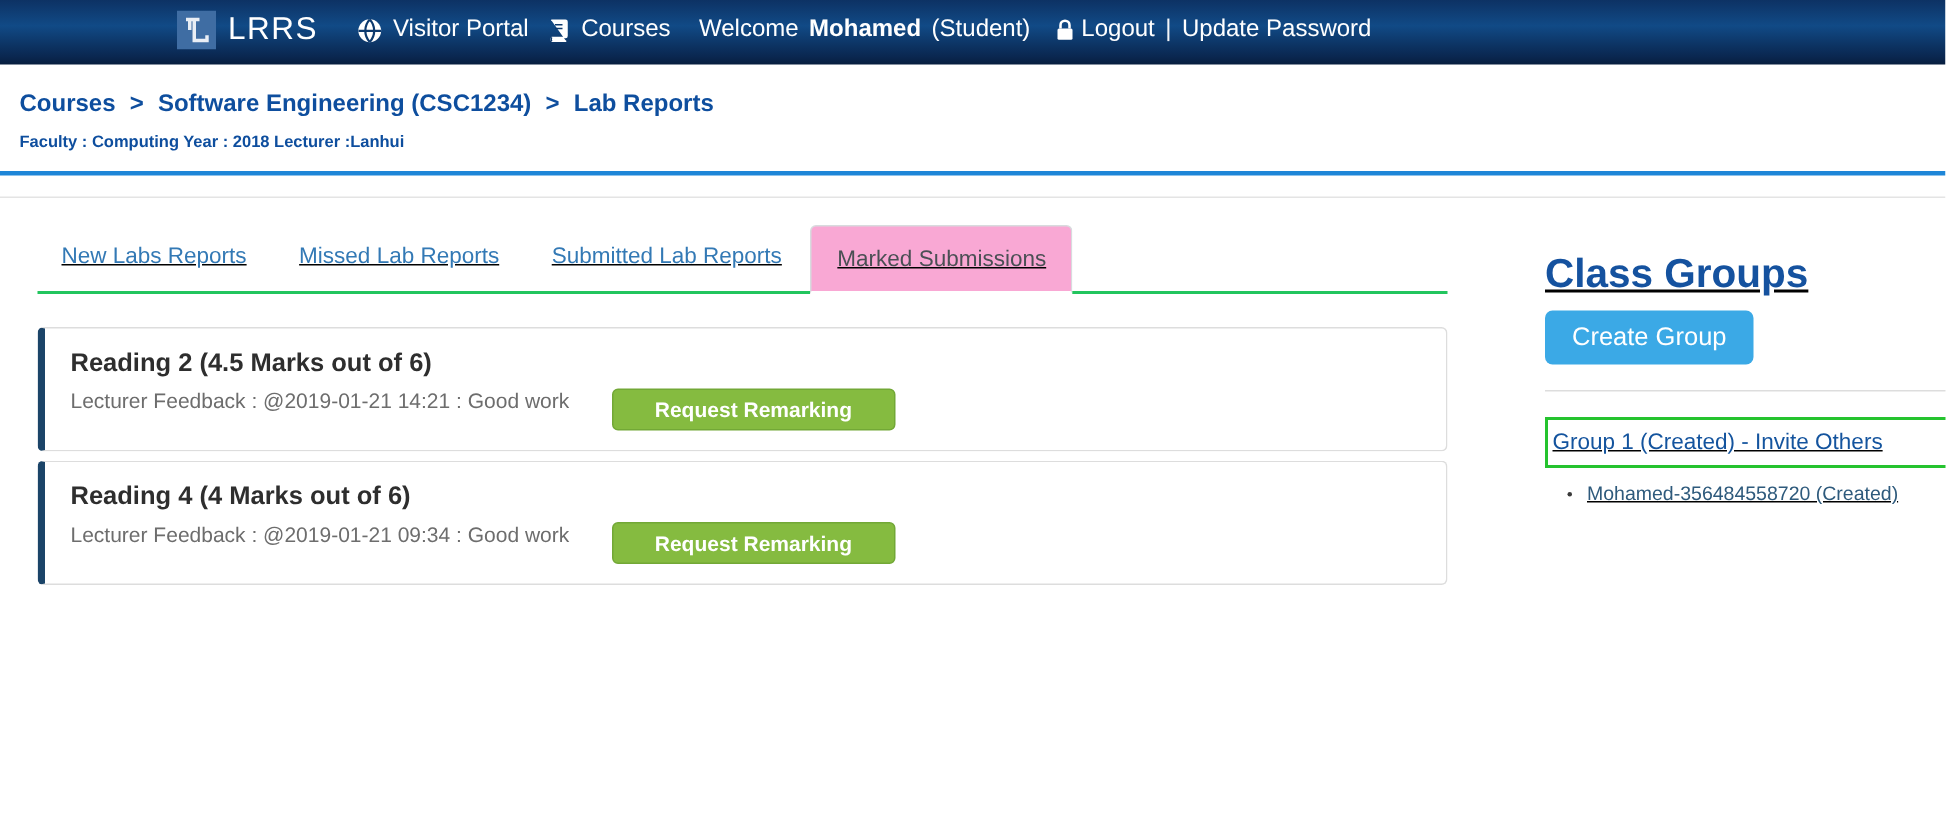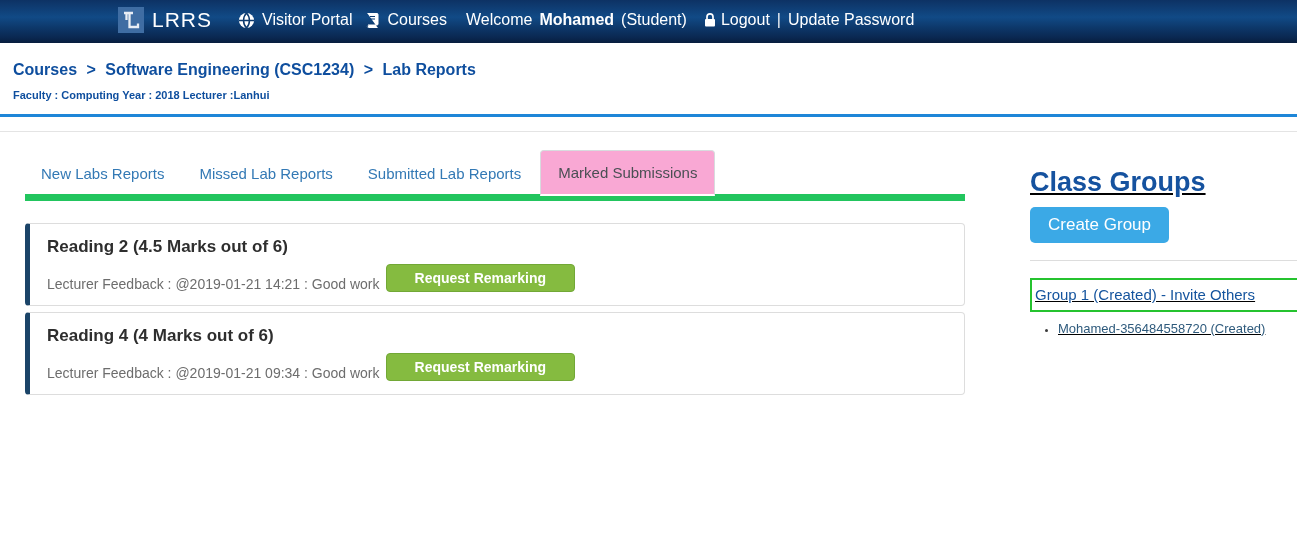--- a/index.html
+++ b/index.html
@@ -31,35 +31,35 @@
   .crumb-link { cursor:pointer; }
   .course-meta { margin-top:10px; font-size:11px; font-weight:bold; color:#0e4e9e; }
   .blue-divider { margin-top:13px; height:3px; background:#1e86d8; }
   .gray-divider { margin-top:14px; height:1px; background:#e4e4e4; }
 
   
   .content { position:relative; width:100%; }
   .main-left { margin:18px 0 0 25px; width:940px; }
 
   
-  .tabbar { display:flex; align-items:flex-end; border-bottom:7px solid #22c55e; }
+  .tabbar { display:flex; align-items:flex-start; border-bottom:2px solid #22c55e;text-decoration:underline; }
   .tab { padding:12px 16px; font-size:15px; color:#3379b5; cursor:pointer; white-space:nowrap; margin-right:3px; }
   .tab.active {
     background:#f9a8d4; color:#4a4f54; border:1px solid #d8dbde; border-bottom:2px solid #fff;
     margin-bottom:-2px; border-radius:4px 4px 0 0; padding:13px 17px;
   }
 
   
   .cards { margin-top:22px; display:flex; flex-direction:column; gap:6px; }
   .card {
     background:#fff; border:1px solid #ddd; border-left:5px solid #1b4468;
     border-radius:4px; padding:13px 16px 13px 17px;
   }
   .card-title { font-size:17px; font-weight:bold; color:#2e2e2e; }
-  .card-row { margin-top:7px; display:flex; align-items:flex-end; gap:6px; }
+  .card-row { margin-top:7px; display:flex; align-items:flex-start; gap:28px; }
   .feedback { font-size:14px; color:#6d6d6d; }
   .remark-btn {
     background:#85bb40; border:1px solid #72a836; border-radius:4px; color:#fff;
     font-size:14px; font-weight:bold; padding:5px 28px; cursor:pointer;
     font-family:"Liberation Sans", sans-serif;
   }
 
   
   .sidebar { position:absolute; left:1030px; top:17px; width:293px;text-decoration:underline; }
   .sidebar-title { font-size:27px; font-weight:bold; color:#15529f; }

